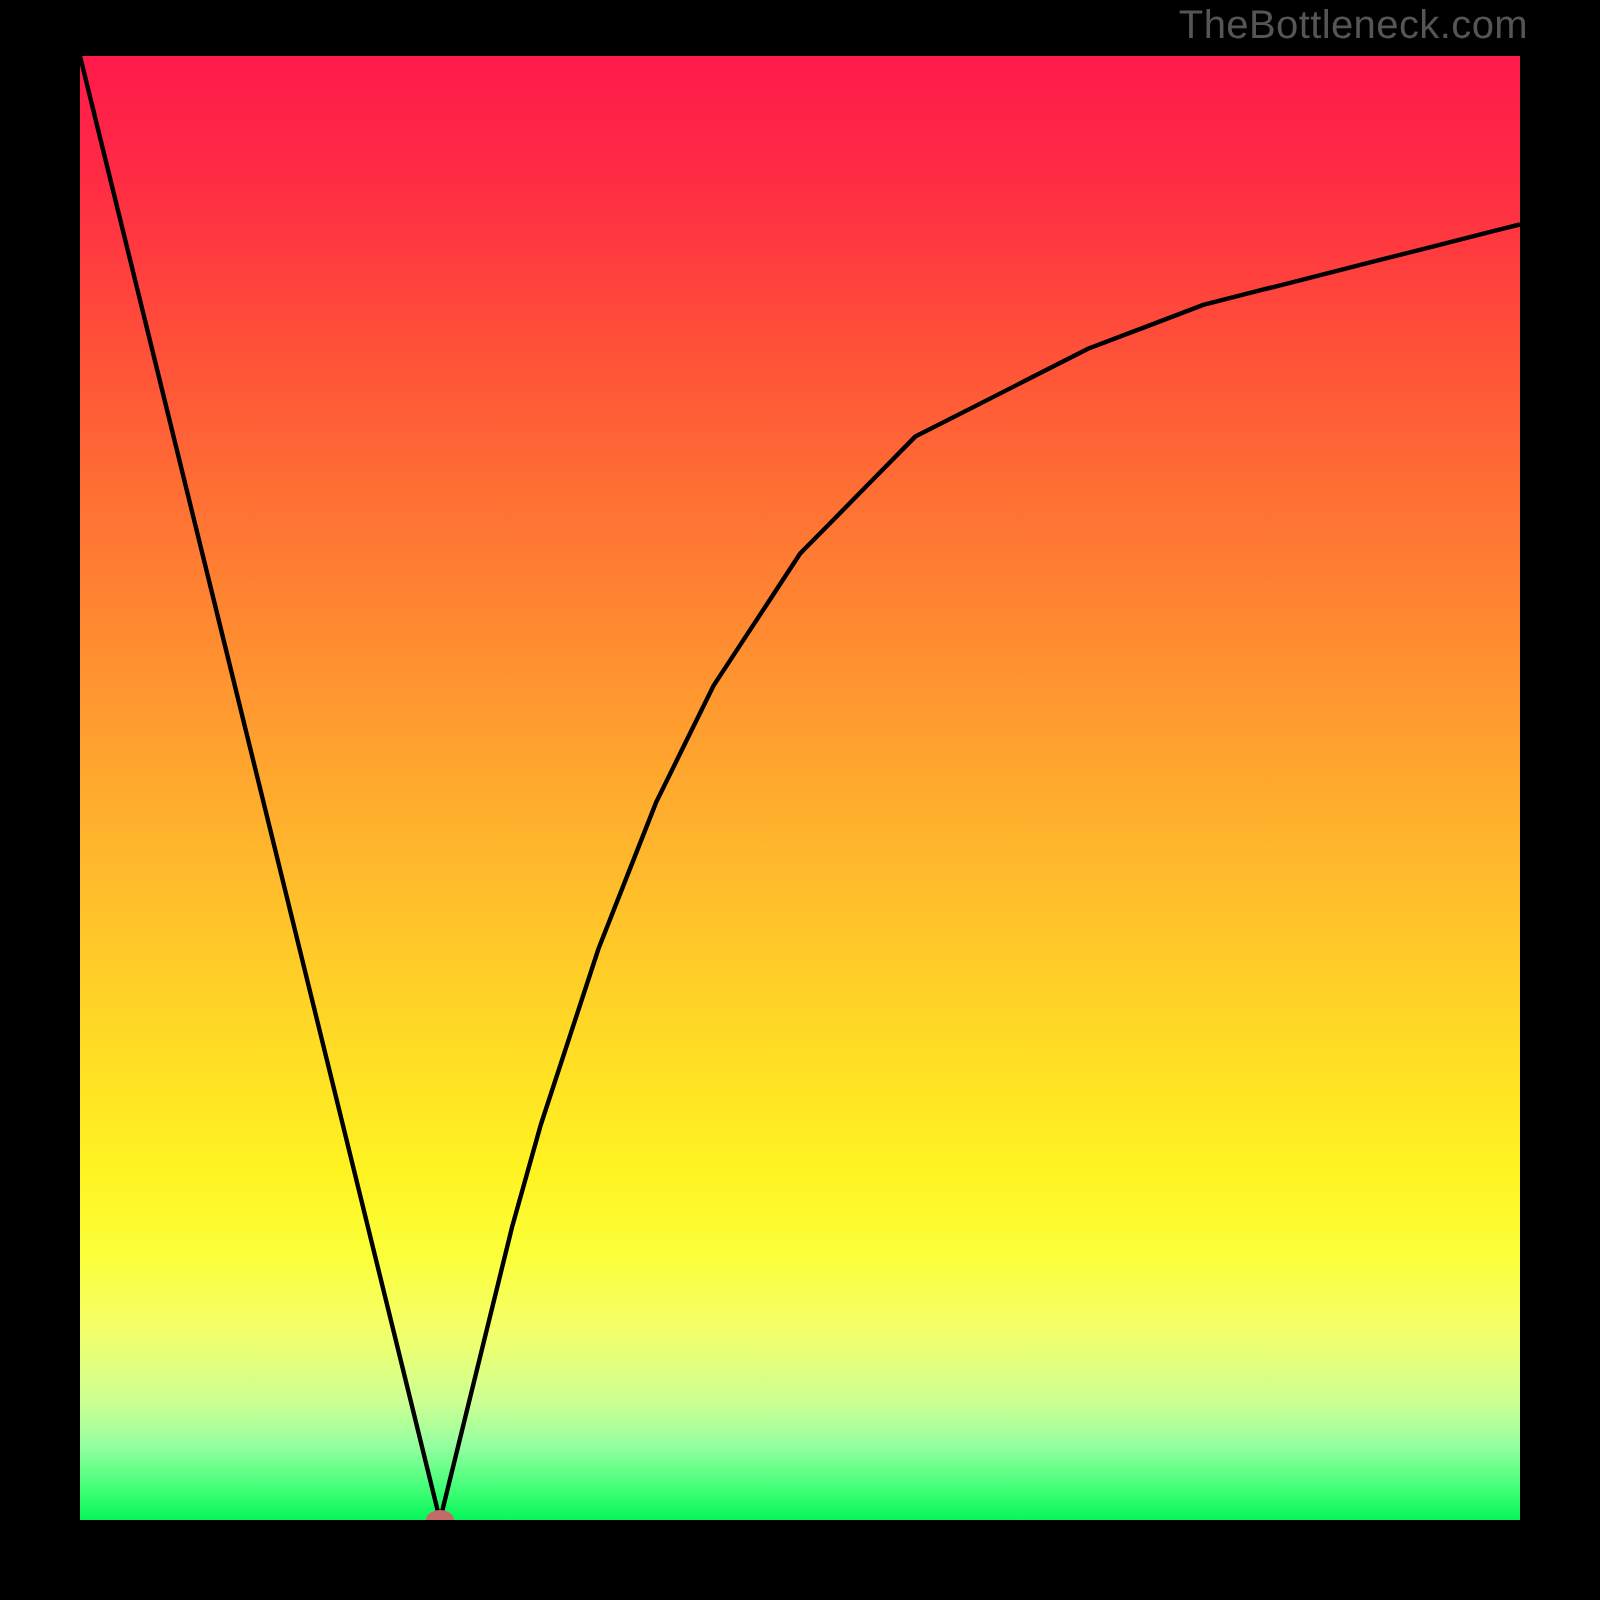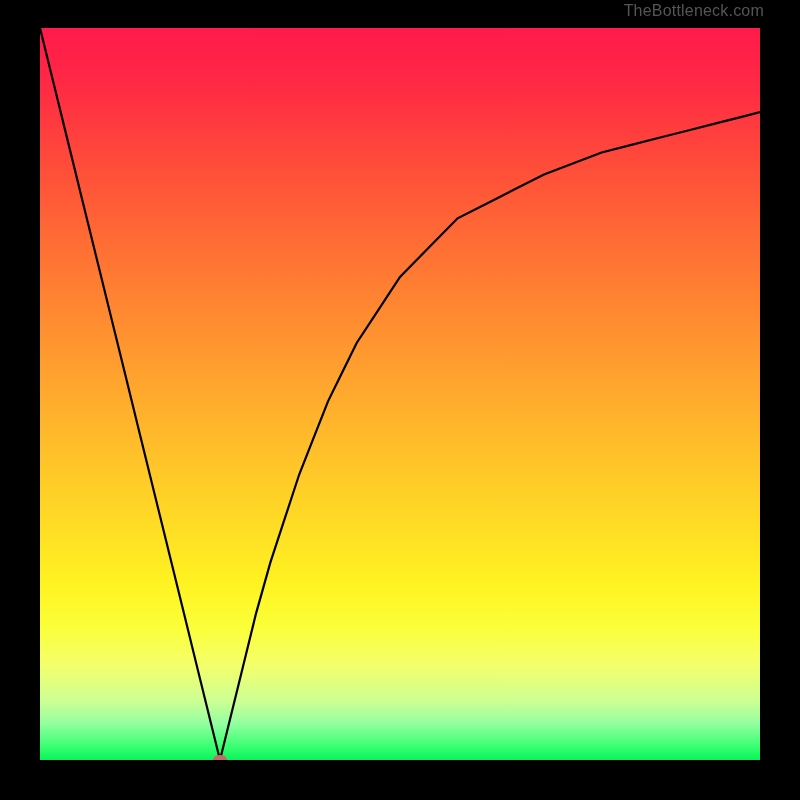--- a/index.html
+++ b/index.html
@@ -15,21 +15,21 @@
     position: relative;
     width: 800px;
     height: 800px;
     background: #000;
   }
   .attribution {
     position: absolute;
     top: 2px;
     right: 36px;
     color: #555;
-    font-size: 16px;
+    font-size: 20px;
     font-weight: 400;
     letter-spacing: 0.2px;
   }
   .plot-area {
     position: absolute;
     left: 40px;
     top: 28px;
     width: 720px;
     height: 732px;
     overflow: hidden;

